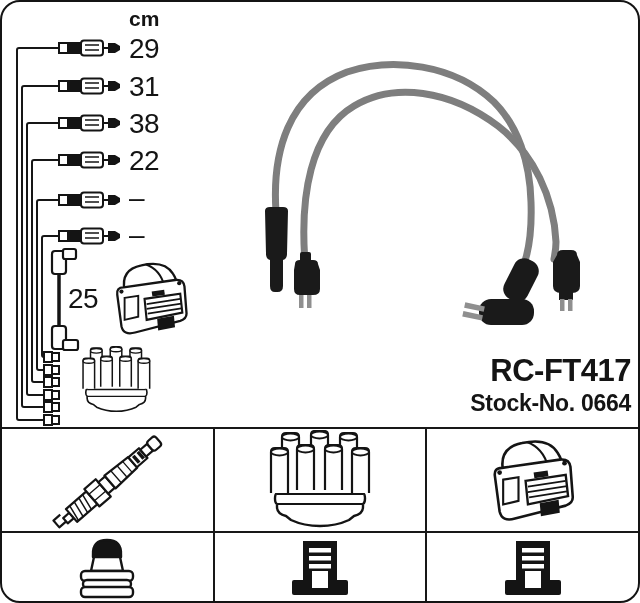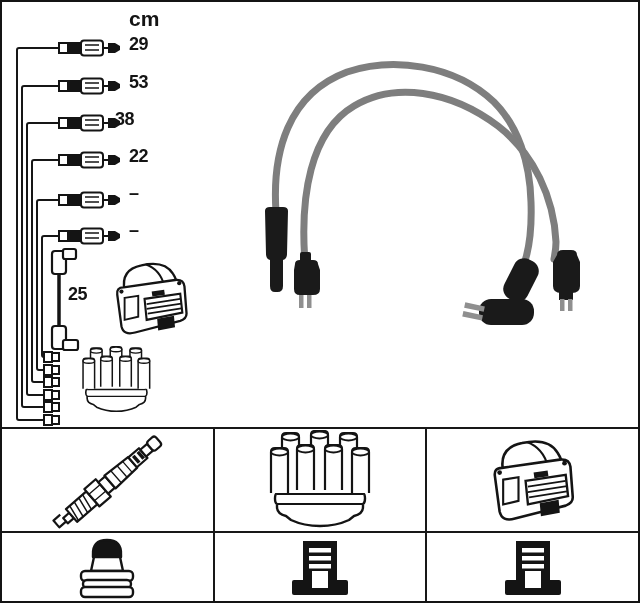--- a/index.html
+++ b/index.html
@@ -1,22 +1,22 @@
 <!DOCTYPE html>
 <html><head>
 <meta charset="utf-8">
 <style>
   html,body{margin:0;padding:0;background:#fff;}
   .stage{
     position:relative;width:640px;height:603px;box-sizing:border-box;
-    background:#fff;border:2px solid #141414;border-radius:0;overflow:hidden;
+    background:#fff;border:2px solid #141414;border-radius:20px;overflow:hidden;
     font-family:"Liberation Sans",sans-serif;color:#141414;
   }
   .abs{position:absolute;}
-  .num{position:absolute;font-weight:bold;font-size:18px;line-height:1;letter-spacing:-0.5px;}
+  .num{position:absolute;font-weight:normal;font-size:28px;line-height:1;letter-spacing:-0.5px;}
   .unit{position:absolute;font-weight:bold;font-size:21px;line-height:1;}
   .partno{position:absolute;right:7px;top:353px;font-weight:bold;font-size:31px;line-height:1;letter-spacing:-0.5px;}
   .stockno{position:absolute;right:7px;top:390px;font-weight:bold;font-size:23px;line-height:1;letter-spacing:-0.3px;}
   .legend{position:absolute;left:0;top:425px;width:636px;height:174px;border-top:2px solid #181818;display:flex;flex-direction:column;}
   .lrow{display:flex;width:100%;}
   .lrow1{height:102px;border-bottom:2px solid #181818;}
   .lrow2{flex:1;}
   .lcell{flex:1;display:flex;align-items:center;justify-content:center;border-right:2px solid #181818;overflow:hidden;}
   .lcell:last-child{border-right:none;}
 </style>
@@ -138,27 +138,29 @@
 
       <path d="M555 253 Q555 248 561 248 H569 Q575 248 575 253 L578 260 V284 Q578 291 570 291 H559 Q551 291 551 284 V260 Z" fill="#1a1a1a"></path>
       <rect x="557" y="290" width="14" height="8" fill="#1a1a1a"></rect>
       <rect x="558" y="297" width="4.5" height="12" fill="#8f8f8f"></rect>
       <rect x="566" y="297" width="4.5" height="12" fill="#8f8f8f"></rect>
     </g>
   </svg>
 
   <div class="unit" style="left:127px;top:6px">cm</div>
   <div class="num" style="left:127px;top:33px">29</div>
-  <div class="num" style="left:127px;top:71px">53</div>
-  <div class="num" style="left:113px;top:108px">38</div>
+  <div class="num" style="left:127px;top:71px">31</div>
+  <div class="num" style="left:127px;top:108px">38</div>
   <div class="num" style="left:127px;top:145px">22</div>
   <div class="num" style="left:127px;top:182px">–</div>
   <div class="num" style="left:127px;top:219px">–</div>
   <div class="num" style="left:66px;top:283px">25</div>
 
+  <div class="partno">RC-FT417</div>
+  <div class="stockno">Stock-No. 0664</div>
 
   <div class="legend">
     <div class="lrow lrow1">
 
       <div class="lcell">
         <svg width="190" height="100" viewBox="0 0 190 100">
           <g transform="translate(98,52) rotate(-41)" stroke="#141414" stroke-width="2.2" fill="#fff" stroke-linejoin="round">
             <path d="M-57 1 H-68 V-8 H-59" fill="none"></path>
             <rect x="-59" y="-3.5" width="8" height="7"></rect>
             <rect x="-51" y="-8.5" width="27" height="17"></rect>

